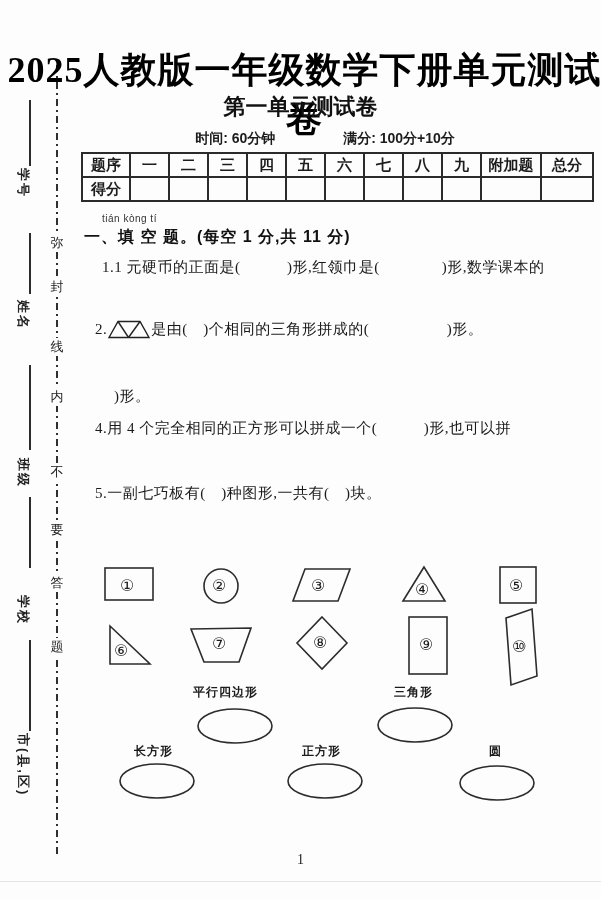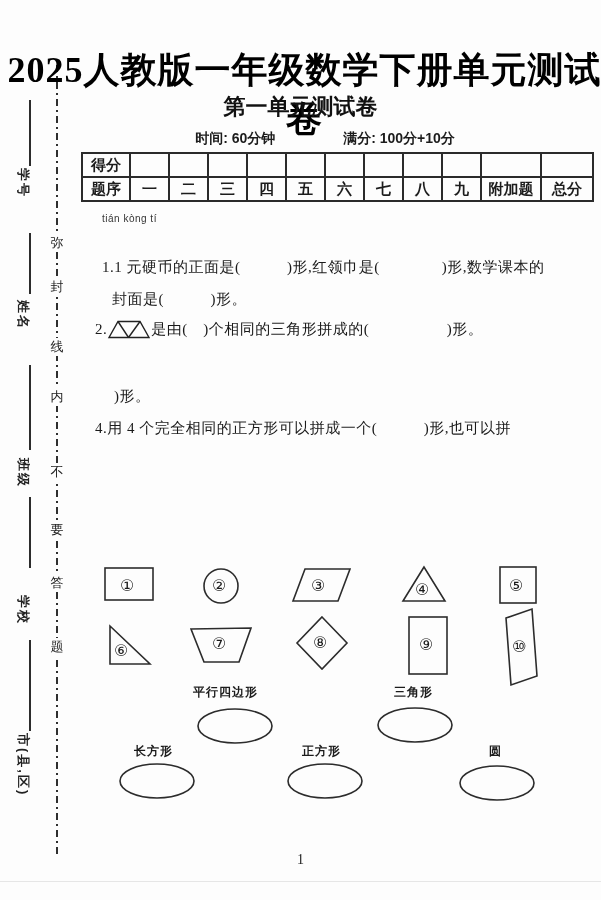--- a/index.html
+++ b/index.html
@@ -133,69 +133,70 @@
         <col style="width:39px">
         <col style="width:39px">
         <col style="width:39px">
       <col style="width:39px">
         <col style="width:39px">
         <col style="width:60px">
         <col style="width:52px">
     </colgroup>
     <tbody>
         <tr>
-      <td>得分</td>
-      <td></td>
-      <td></td>
-      <td></td>
-      <td></td>
-      <td></td>
-      <td></td>
-      <td></td>
-      <td></td>
-      <td></td>
-      <td></td>
-      <td></td>
-    </tr>
-    <tr>
       <td>题序</td>
       <td>一</td>
       <td>二</td>
       <td>三</td>
       <td>四</td>
       <td>五</td>
       <td>六</td>
       <td>七</td>
       <td>八</td>
       <td>九</td>
       <td>附加题</td>
       <td>总分</td>
     </tr>
+    <tr>
+      <td>得分</td>
+      <td></td>
+      <td></td>
+      <td></td>
+      <td></td>
+      <td></td>
+      <td></td>
+      <td></td>
+      <td></td>
+      <td></td>
+      <td></td>
+      <td></td>
+    </tr>
   </tbody>
     </table>
 
   <div class="abs pinyin" style="left:102px;top:213px">tián kòng  tí</div>
+  <div class="abs sec-head" style="left:84px;top:227px">一、填 空 题。(每空 1 分,共 11 分)</div>
 
   <div class="abs qline" style="left:102px;top:258px">1.1 元硬币的正面是(　　　)形,红领巾是(　　　　)形,数学课本的</div>
-  <div class="abs qline" style="left:112px;top:290px">封面是(　　　)形。</div>
 
   <div class="abs qline q2row" style="left:95px;top:320px">
     <span>2.</span>
     <svg width="44" height="19" viewBox="0 0 44 19">
       <polygon points="2,17.5 11,1.5 33,1.5 42,17.5" fill="none" stroke="#222" stroke-width="1.4"></polygon>
       <line x1="11" y1="1.5" x2="21.5" y2="17.5" stroke="#222" stroke-width="1.4"></line>
       <line x1="21.5" y1="17.5" x2="33" y2="1.5" stroke="#222" stroke-width="1.4"></line>
     </svg>
     <span>是由(　)个相同的三角形拼成的(　　　　　)形。</span>
   </div>
 
   <div class="abs qline" style="left:114px;top:387px">)形。</div>
 
   <div class="abs qline" style="left:95px;top:419px">4.用 4 个完全相同的正方形可以拼成一个(　　　)形,也可以拼</div>
 
+  <div class="abs qline" style="left:95px;top:484px">5.一副七巧板有(　)种图形,一共有(　)块。</div>
 
 
   <svg class="abs shapes" width="601" height="900" viewBox="0 0 601 900">
     <g fill="none" stroke="#2c2c2c" stroke-width="1.6">
       <rect x="105" y="568" width="48" height="32"></rect>
       <circle cx="221" cy="586" r="17"></circle>
       <polygon points="305,569 350,569 338,601 293,601"></polygon>
       <polygon points="424,567 403,601 445,601"></polygon>
       <rect x="500" y="567" width="36" height="36"></rect>
       <polygon points="110,626 110,664 150,664"></polygon>

